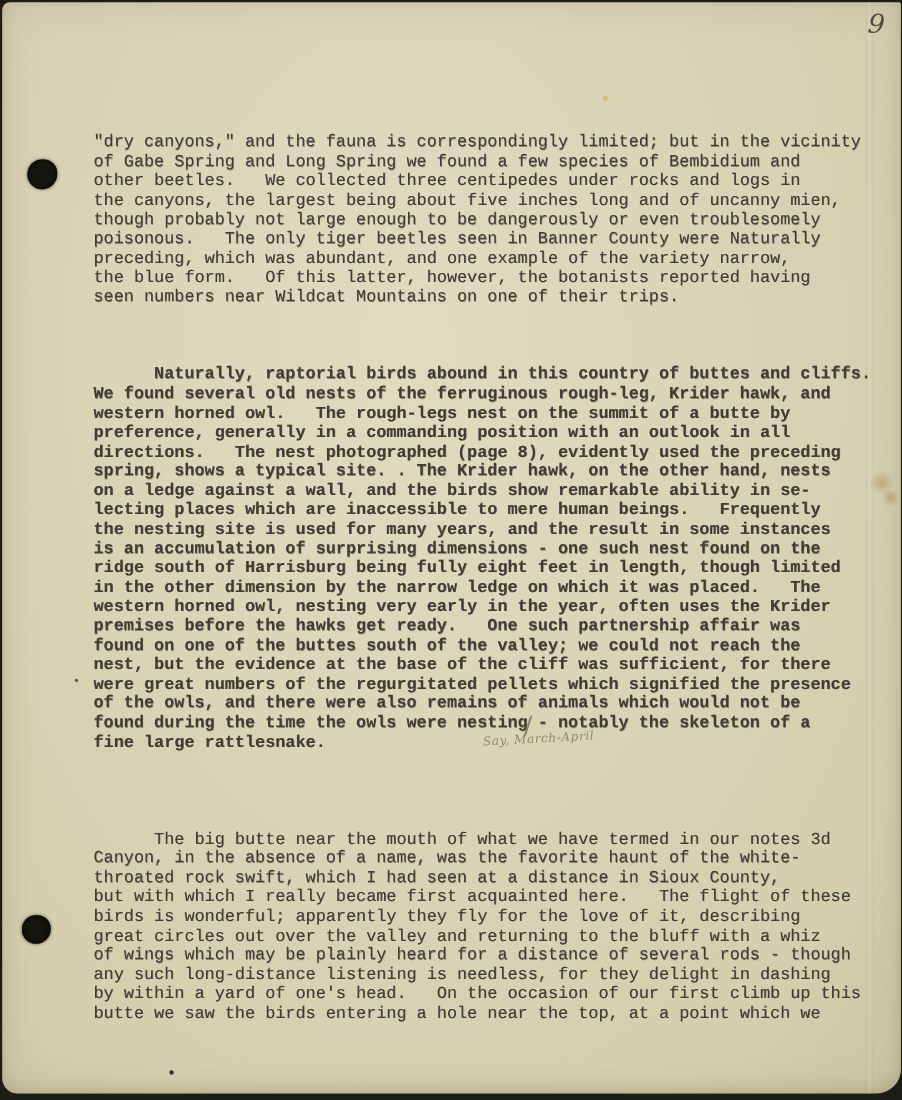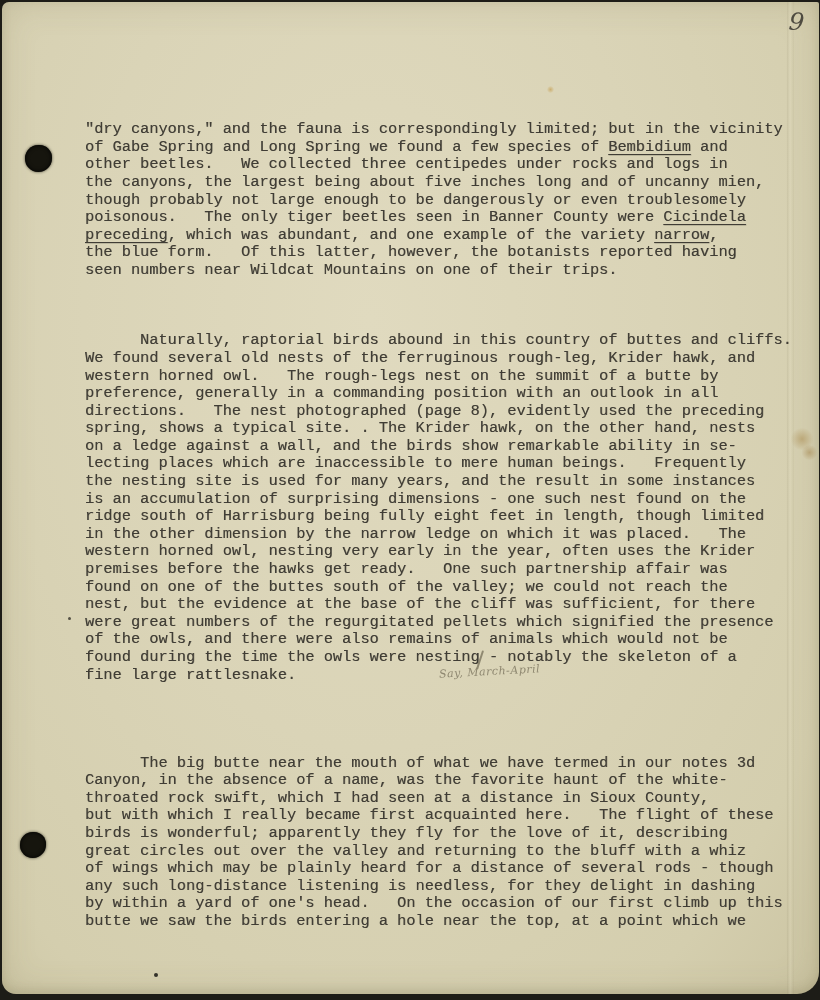--- a/index.html
+++ b/index.html
@@ -9,22 +9,22 @@
   .paper{position:absolute;left:2px;top:2px;right:1px;bottom:6px;
          background:radial-gradient(ellipse at 45% 32%, #e0dabf 0%, #dad4b7 45%, #d4ceae 82%, #cbc4a2 100%);
          border-radius:7px 2px 22px 14px;
          box-shadow:inset 0 0 34px rgba(118,108,72,0.20), inset 0 -4px 10px rgba(90,82,50,0.15);}
   .crease{position:absolute;left:785px;top:0;width:7px;height:100%;
           background:linear-gradient(90deg, rgba(105,96,64,0.10), rgba(243,238,212,0.20) 45%, rgba(105,96,64,0.07));}
   .typed-text{position:absolute;left:83px;top:84px;white-space:pre;
               font:15.3px/17.6px "Liberation Mono","DejaVu Sans Mono",monospace;
               color:#403d35;text-shadow:0.4px 0.4px 0.5px rgba(62,59,51,0.50);}
   .para{margin:0 0 17.6px 0;}
-  .para.gap2{margin-bottom:35.2px;}
-  .u{text-decoration:underline;text-underline-offset:3px;text-decoration-thickness:1px;}
+  .para.gap2{margin-bottom:35.2px;font-weight:bold;}
+  .u{text-underline-offset:3px;text-decoration-thickness:1px;}
   .pagenum{position:absolute;left:787px;top:8px;font:italic 24px/1 "DejaVu Serif",serif;
            color:#4e4b40;transform:rotate(5deg);}
   .hole{position:absolute;background:#16150e;border-radius:50% 47% 52% 50%;
         box-shadow:0 0 3px rgba(25,24,14,0.8), inset 0 0 4px #000;}
   .hole-top{left:23px;top:143px;width:27px;height:27px;}
   .hole-bottom{left:18px;top:830px;width:26px;height:26px;}
   .annotation{position:absolute;left:437px;top:663px;font:italic 11px/1.2 "DejaVu Serif",serif;
               color:#8f8871;transform:rotate(-3deg);letter-spacing:0.5px;white-space:pre;}
   .caret{position:absolute;left:477px;top:648px;width:2px;height:20px;border-radius:2px;
          background:rgba(118,111,90,0.75);transform:rotate(18deg);}
@@ -55,21 +55,21 @@
     <div class="hole hole-bottom"></div>
 
     <div class="pagenum">9</div>
 
     <div class="typed-text">
       <p class="para"><span>"dry canyons," and the fauna is correspondingly limited; but in the vicinity
 of Gabe Spring and Long Spring we found a few species of </span><span class="u">Bembidium</span><span> and
 other beetles.   We collected three centipedes under rocks and logs in
 the canyons, the largest being about five inches long and of uncanny mien,
 though probably not large enough to be dangerously or even troublesomely
-poisonous.   The only tiger beetles seen in Banner County were </span><span class="u">Cicindela</span><span>
+poisonous.   The only tiger beetles seen in Banner County were </span><span class="u">Naturally</span><span>
 </span><span class="u">preceding</span><span>, which was abundant, and one example of the variety </span><span class="u">narrow</span><span>,
 the blue form.   Of this latter, however, the botanists reported having
 seen numbers near Wildcat Mountains on one of their trips.</span></p>
       <p class="para gap2">      Naturally, raptorial birds abound in this country of buttes and cliffs.
 We found several old nests of the ferruginous rough-leg, Krider hawk, and
 western horned owl.   The rough-legs nest on the summit of a butte by
 preference, generally in a commanding position with an outlook in all
 directions.   The nest photographed (page 8), evidently used the preceding
 spring, shows a typical site. . The Krider hawk, on the other hand, nests
 on a ledge against a wall, and the birds show remarkable ability in se-

